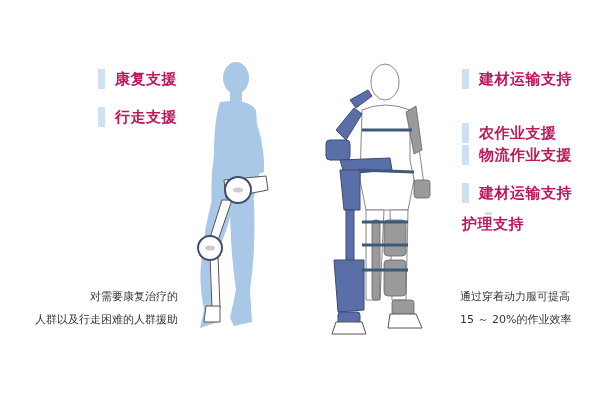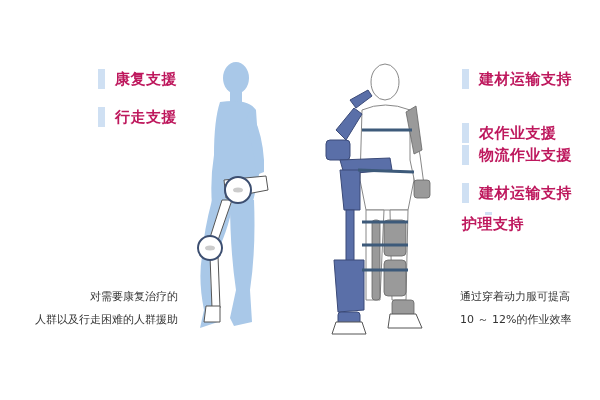--- a/index.html
+++ b/index.html
@@ -122,14 +122,14 @@
   <span class="bar"></span>
   <span class="txt">建材运输支持</span>
 </div>
 <div class="label" style="left:462px; top:212px;flex-direction:column;">
   <span class="bar"></span>
   <span class="txt">护理支持</span>
 </div>
 
 <div class="desc right">
   <div>通过穿着动力服可提高</div>
-  <div>10 ～ 12%的作业效率</div>
+  <div>15 ～ 20%的作业效率</div>
 </div>
 
 </body></html>

